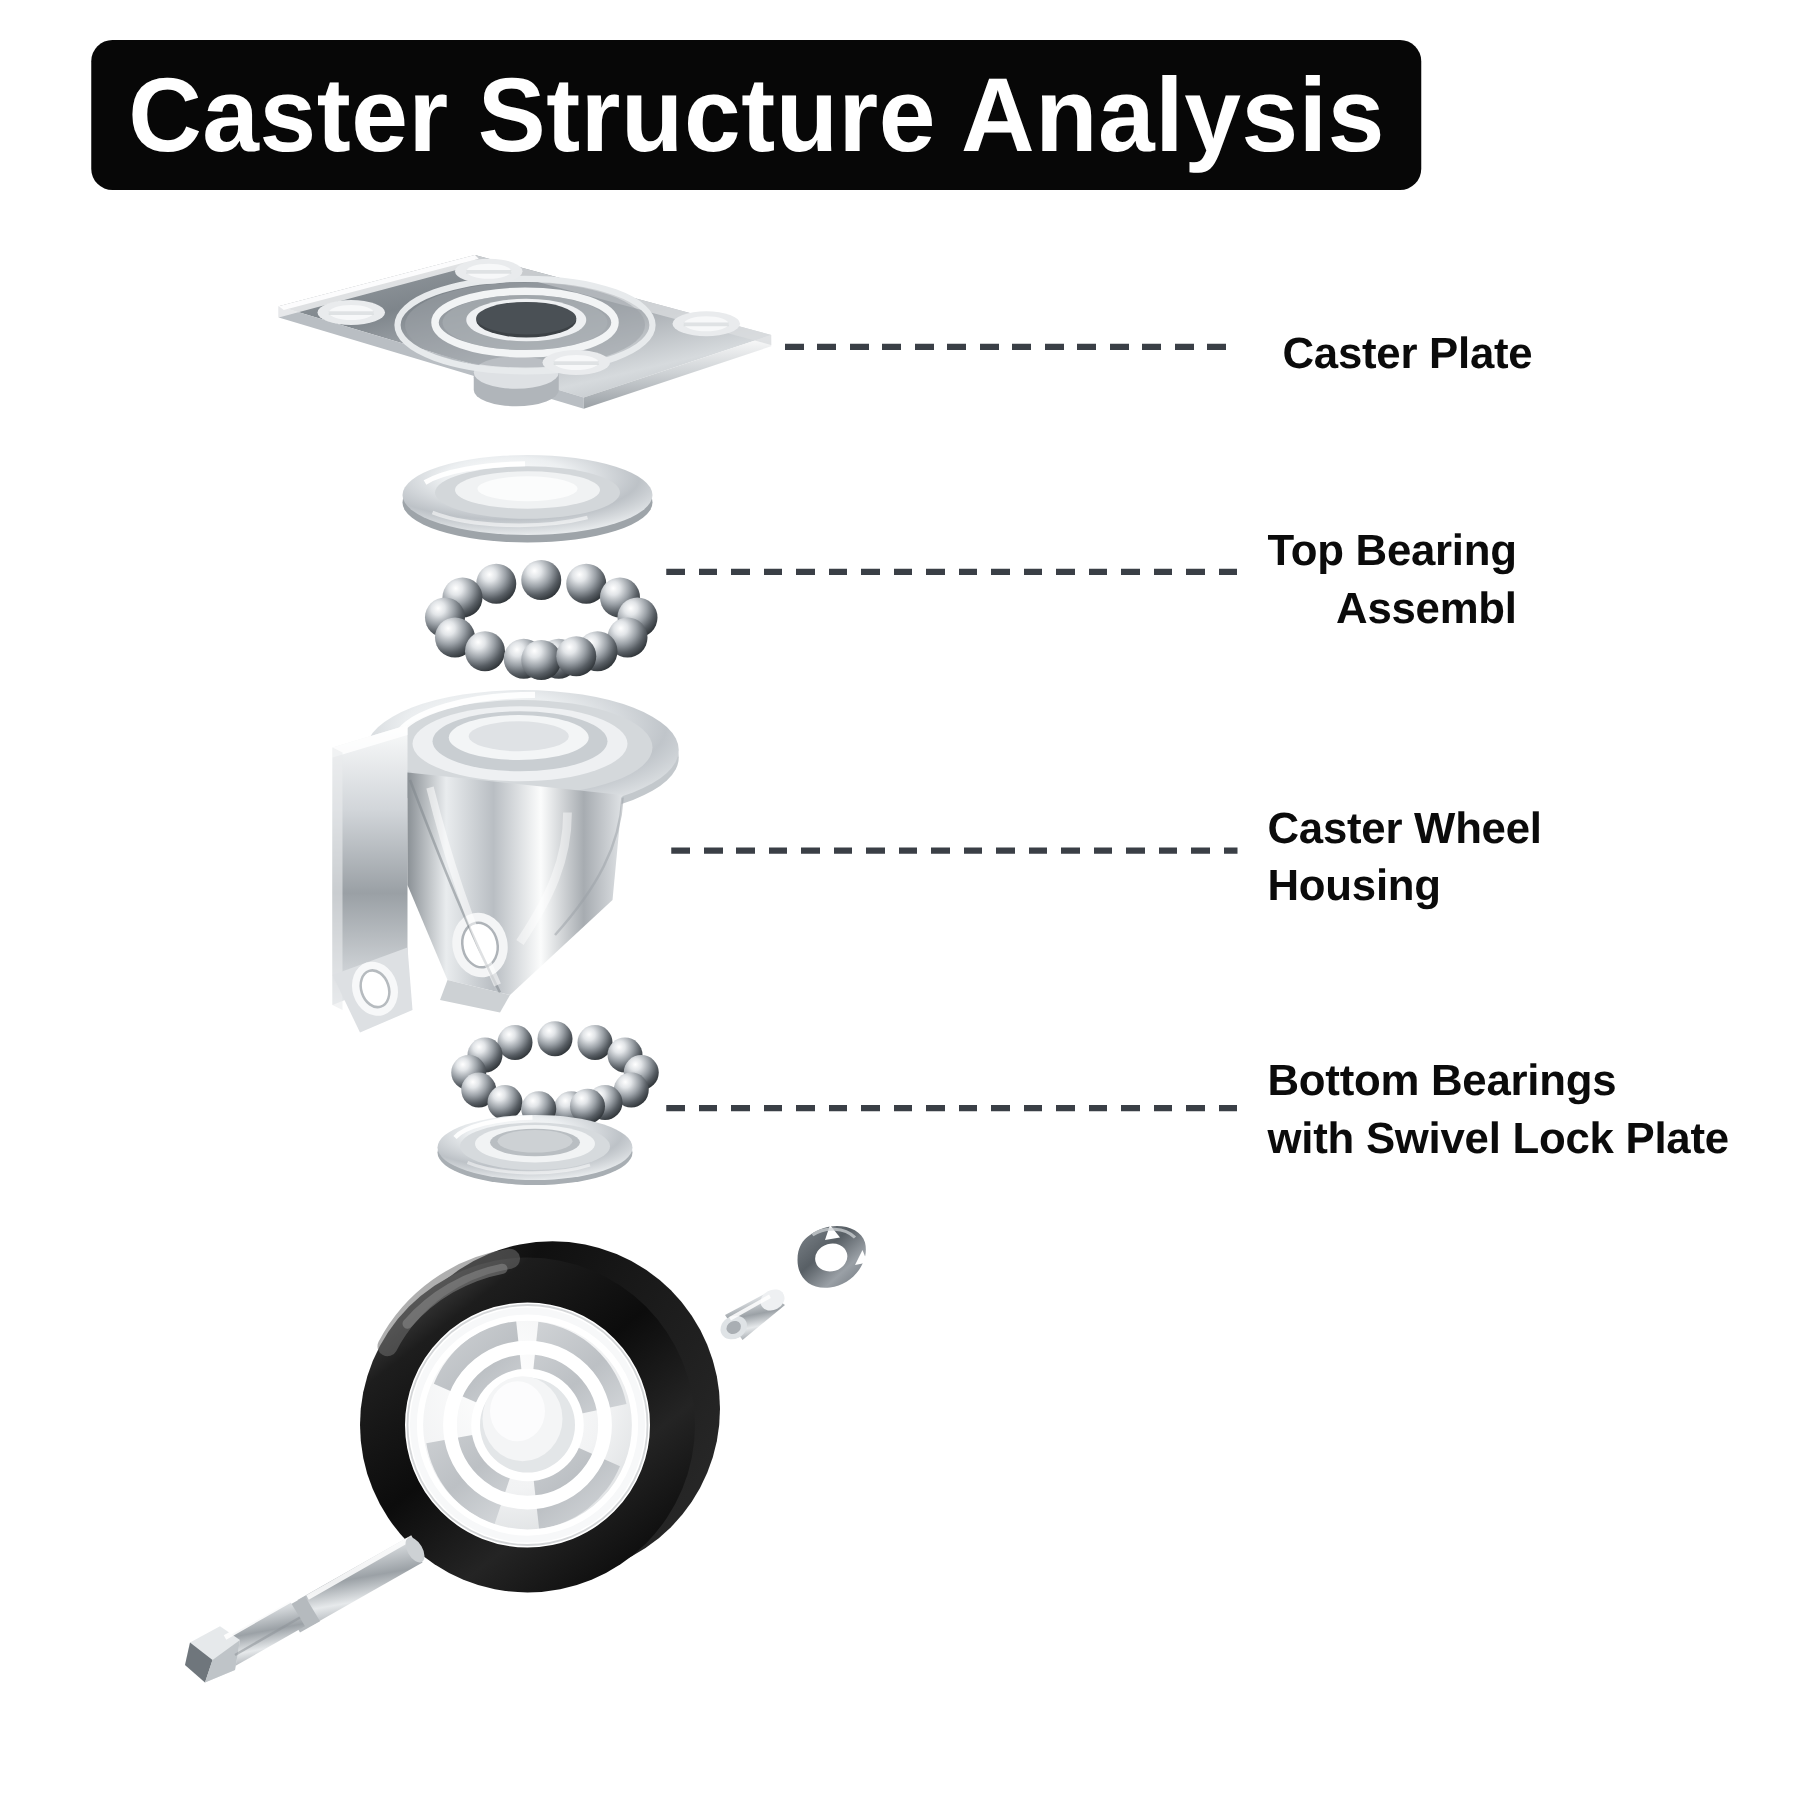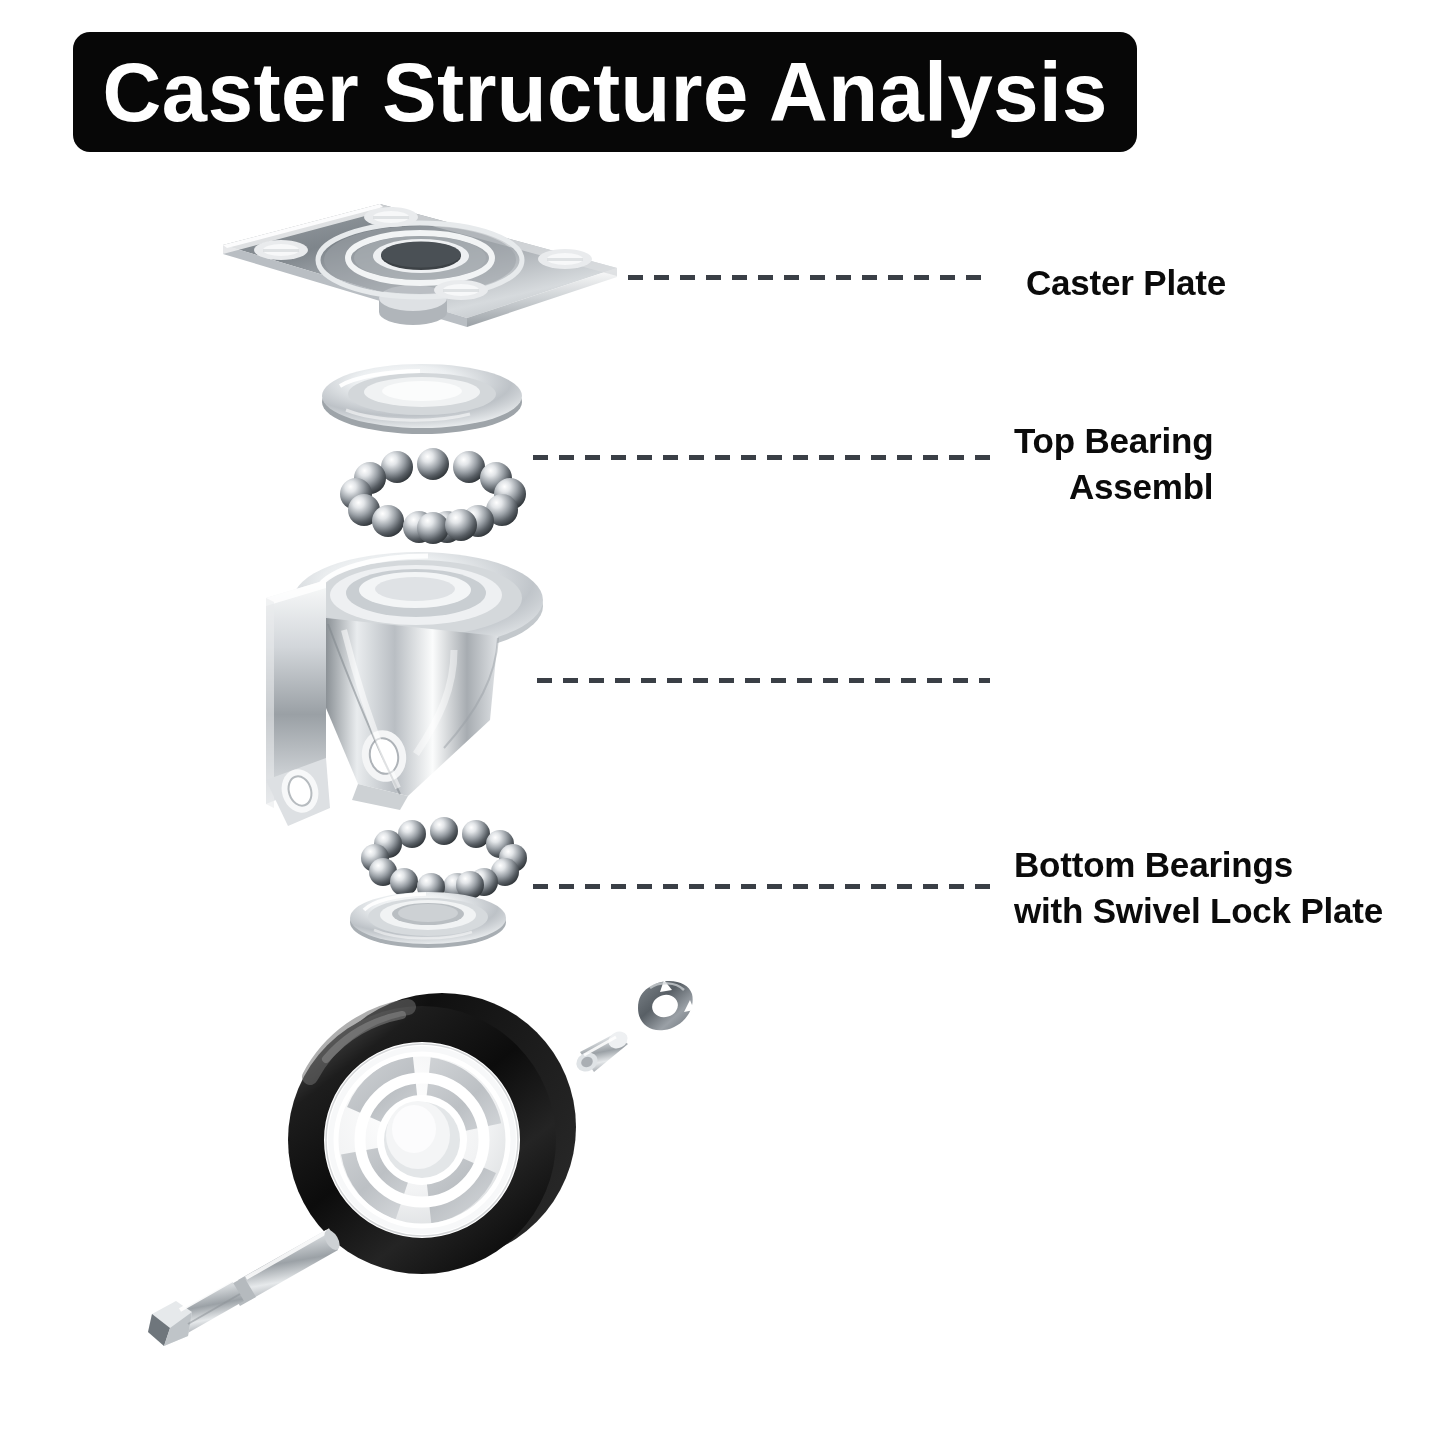--- a/index.html
+++ b/index.html
@@ -415,17 +415,19 @@
 
   <div class="leader" style="left:537px; top:678px; width:453px;"></div>
 
   <div class="leader" style="left:533px; top:884px; width:457px;"></div>
 
   <div class="callout" style="left:1014px; top:260px;margin-left:12px;">Caster Plate</div>
 
   <div class="callout" style="left:1014px; top:418px;text-align:right;">Top Bearing
 Assembl</div>
 
+  <div class="callout" style="left:1014px; top:640px;">Caster Wheel
+Housing</div>
 
   <div class="callout" style="left:1014px; top:842px;">Bottom Bearings
 with Swivel Lock Plate</div>
 
 </div>
 
 </body></html>

